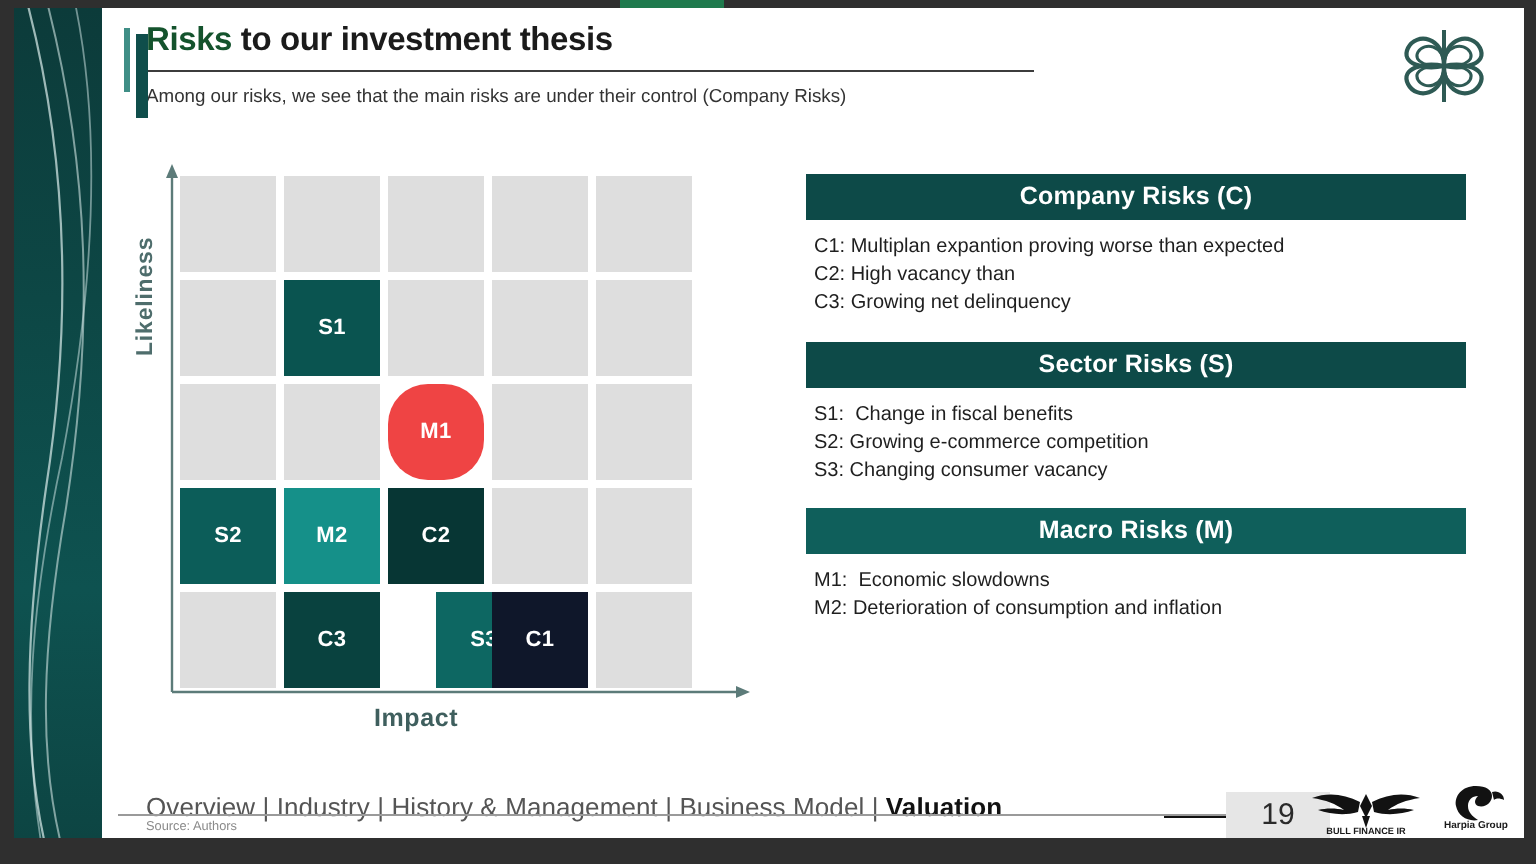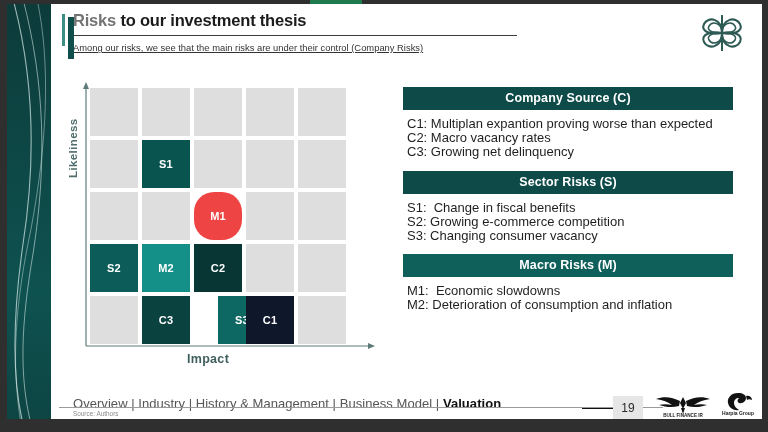--- a/index.html
+++ b/index.html
@@ -71,26 +71,26 @@
   }
   #title-accent-thick {
     position: absolute; left: -5px; top: 7px;
     width: 6px; height: 42px; background: #0f4e4b;
   }
   #title-line {
     font-size: 16.5px; font-weight: bold; color: #1b1b1b;
     letter-spacing: -0.2px; line-height: 20px;
     padding-bottom: 3px;
   }
-  #title-highlight { color: #737373; }
+  #title-highlight { color: #14532d; }
   #title-rule {
     width: 444px; height: 1px; background: #3c3c3c; margin-top: 2px;
   }
   #subtitle {
-    margin-top: 6px; font-size: 9.4px; color: #333; line-height: 12px; text-decoration: underline;
+    margin-top: 6px; font-size: 9.4px; color: #333; line-height: 12px;
   }
 
   
   #brand-logo { position: absolute; right: 12px; top: 6px; width: 56px; height: 46px; }
 
   
   #matrix-area { position: absolute; left: 58px; top: 78px; width: 312px; height: 292px; }
   #axis-y-label {
     position: absolute; left: 2px; top: 96px;
     font-size: 11.5px; font-weight: bold; color: #4e6d6c;
@@ -123,21 +123,21 @@
   #panel { position: absolute; left: 396px; top: 83px; width: 330px; }
   .panel-header {
     background: #0d4a48; color: #ffffff;
     font-size: 12.5px; font-weight: bold;
     text-align: center; padding: 4px 0 5px 0;
     letter-spacing: 0.1px;
   }
   .panel-header.teal-mid { background: #0f5f5b; }
   .panel-body { padding: 7px 2px 9px 4px; }
   .panel-body .line {
-    font-size: 13px; color: #1f1f1f; line-height: 14.2px;
+    font-size: 10px; color: #1f1f1f; line-height: 14.2px;
     white-space: pre;
   }
   #panel-company { }
   #panel-sector { margin-top: 2px; }
   #panel-macro  { margin-top: 2px; }
 
   
   #footer-nav {
     position: absolute; left: 66px; top: 392px;
     font-size: 13px; color: #555; letter-spacing: 0.05px;
@@ -157,24 +157,24 @@
   }
   #page-pointer-arrow {
     position: absolute; left: 607px; top: 400px;
     width: 0; height: 0;
     border-left: 7px solid #111;
     border-top: 4px solid transparent;
     border-bottom: 6px solid transparent;
   }
   #page-number-box {
     position: absolute; left: 606px; top: 392px;
-    width: 30px; height: 23px;
+    width: 52px; height: 23px;
     background: #e6e6e6;
     display: flex; align-items: center; justify-content: center;
-    font-size: 12px; color: #2a2a2a;
+    font-size: 15px; color: #2a2a2a;
   }
   #logo-eagle { position: absolute; left: 647px; top: 389px; width: 58px; height: 28px; }
   #logo-harpia { position: absolute; left: 709px; top: 387px; width: 44px; height: 30px; }
   .logo-caption {
     position: absolute; font-size: 4.6px; font-weight: bold;
     color: #1a1a1a; text-align: center; width: 100%;
   }
 </style>
 </head>
 <body>
@@ -250,24 +250,24 @@
           <div class="cell empty" style="background: rgb(222, 222, 222);"></div>
           <div class="cell" style="background: rgb(9, 66, 63);">C3</div>
           <div class="cell" style="background: rgb(13, 103, 98); margin-left: 24px;">S3</div>
           <div class="cell" style="background: #0f172a;">C1</div>
           <div class="cell empty" style="background: rgb(222, 222, 222);"></div>
         </div>
     </div>
 
     <div id="panel">
       <div id="panel-company">
-        <div class="panel-header" style="background: rgb(13, 74, 72);">Company Source  (C)</div>
+        <div class="panel-header" style="background: rgb(13, 74, 72);">Company Risks  (C)</div>
         <div class="panel-body">
           <div class="line">C1: Multiplan expantion proving worse than expected</div>
-          <div class="line">C2: Macro vacancy rates</div>
+          <div class="line">C2: High vacancy than</div>
           <div class="line">C3: Growing net delinquency</div>
         </div>
       </div>
       <div id="panel-sector">
         <div class="panel-header" style="background: rgb(13, 74, 72);">Sector Risks (S)</div>
         <div class="panel-body">
           <div class="line">S1:  Change in fiscal benefits</div>
           <div class="line">S2: Growing e-commerce competition</div>
           <div class="line">S3: Changing consumer vacancy</div>
         </div>

